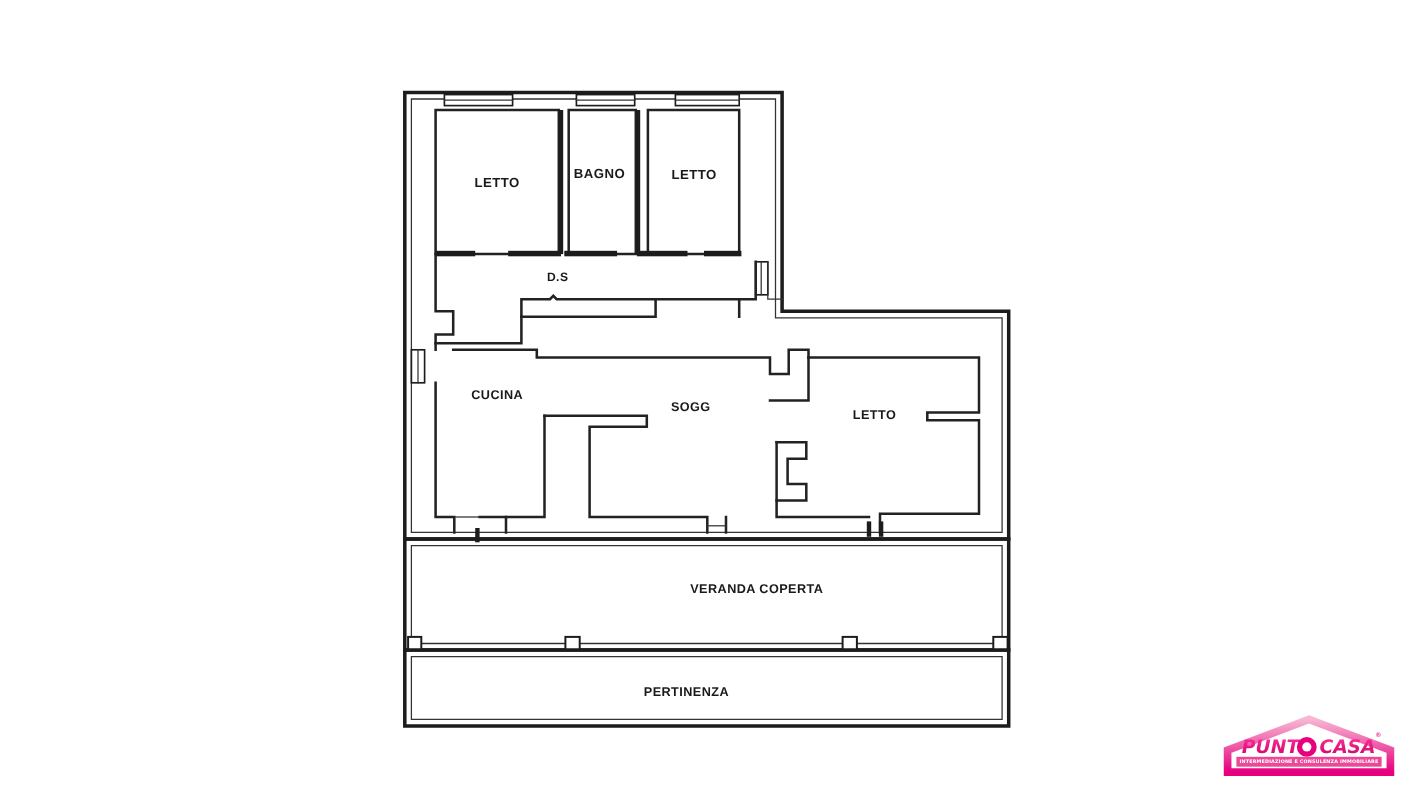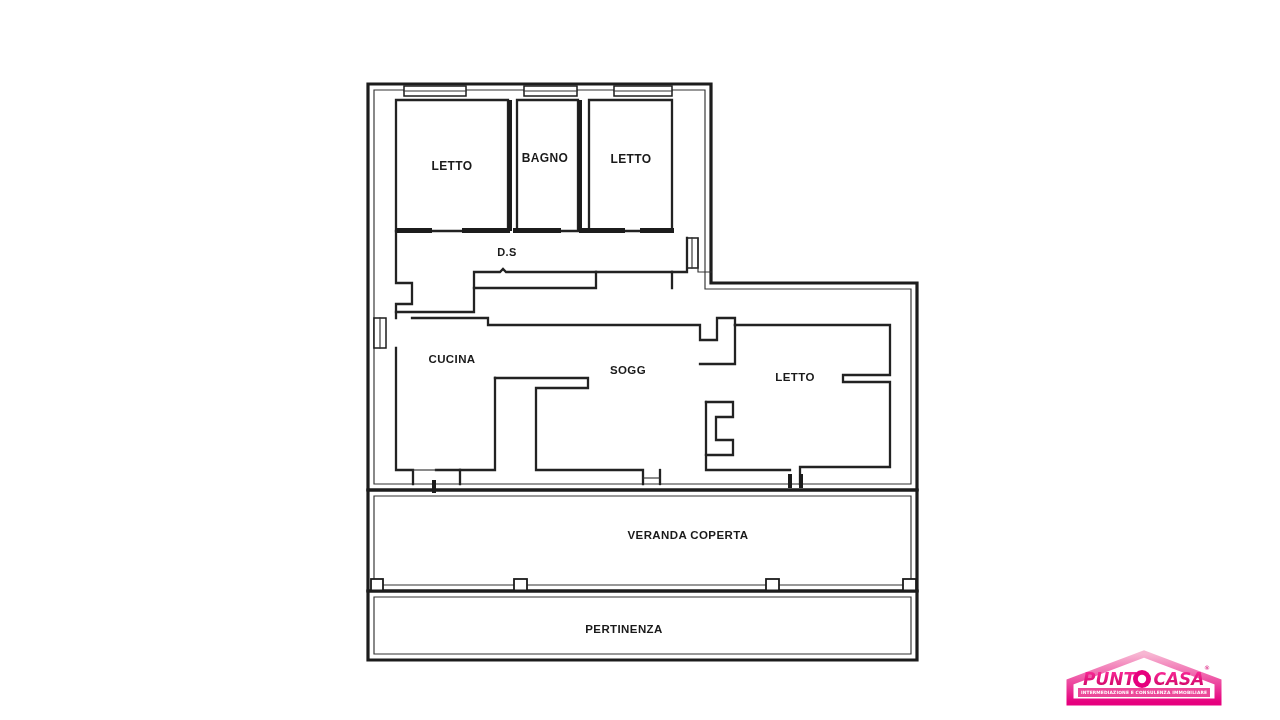--- a/index.html
+++ b/index.html
@@ -70,21 +70,21 @@
   }
   .win-frame {
     fill: #ffffff;
     stroke: #1c1c1c;
     stroke-width: 1.5;
   }
 
   
   #brand-logo {
     position: absolute;
-    left: 1064px;
+    left: 1110px;
     top: 648px;
     width: 160px;
     height: 66px;
   }
   #brand-logo svg {
     display: block;
     width: 160px;
     height: 66px;
   }
   .logo-word {

